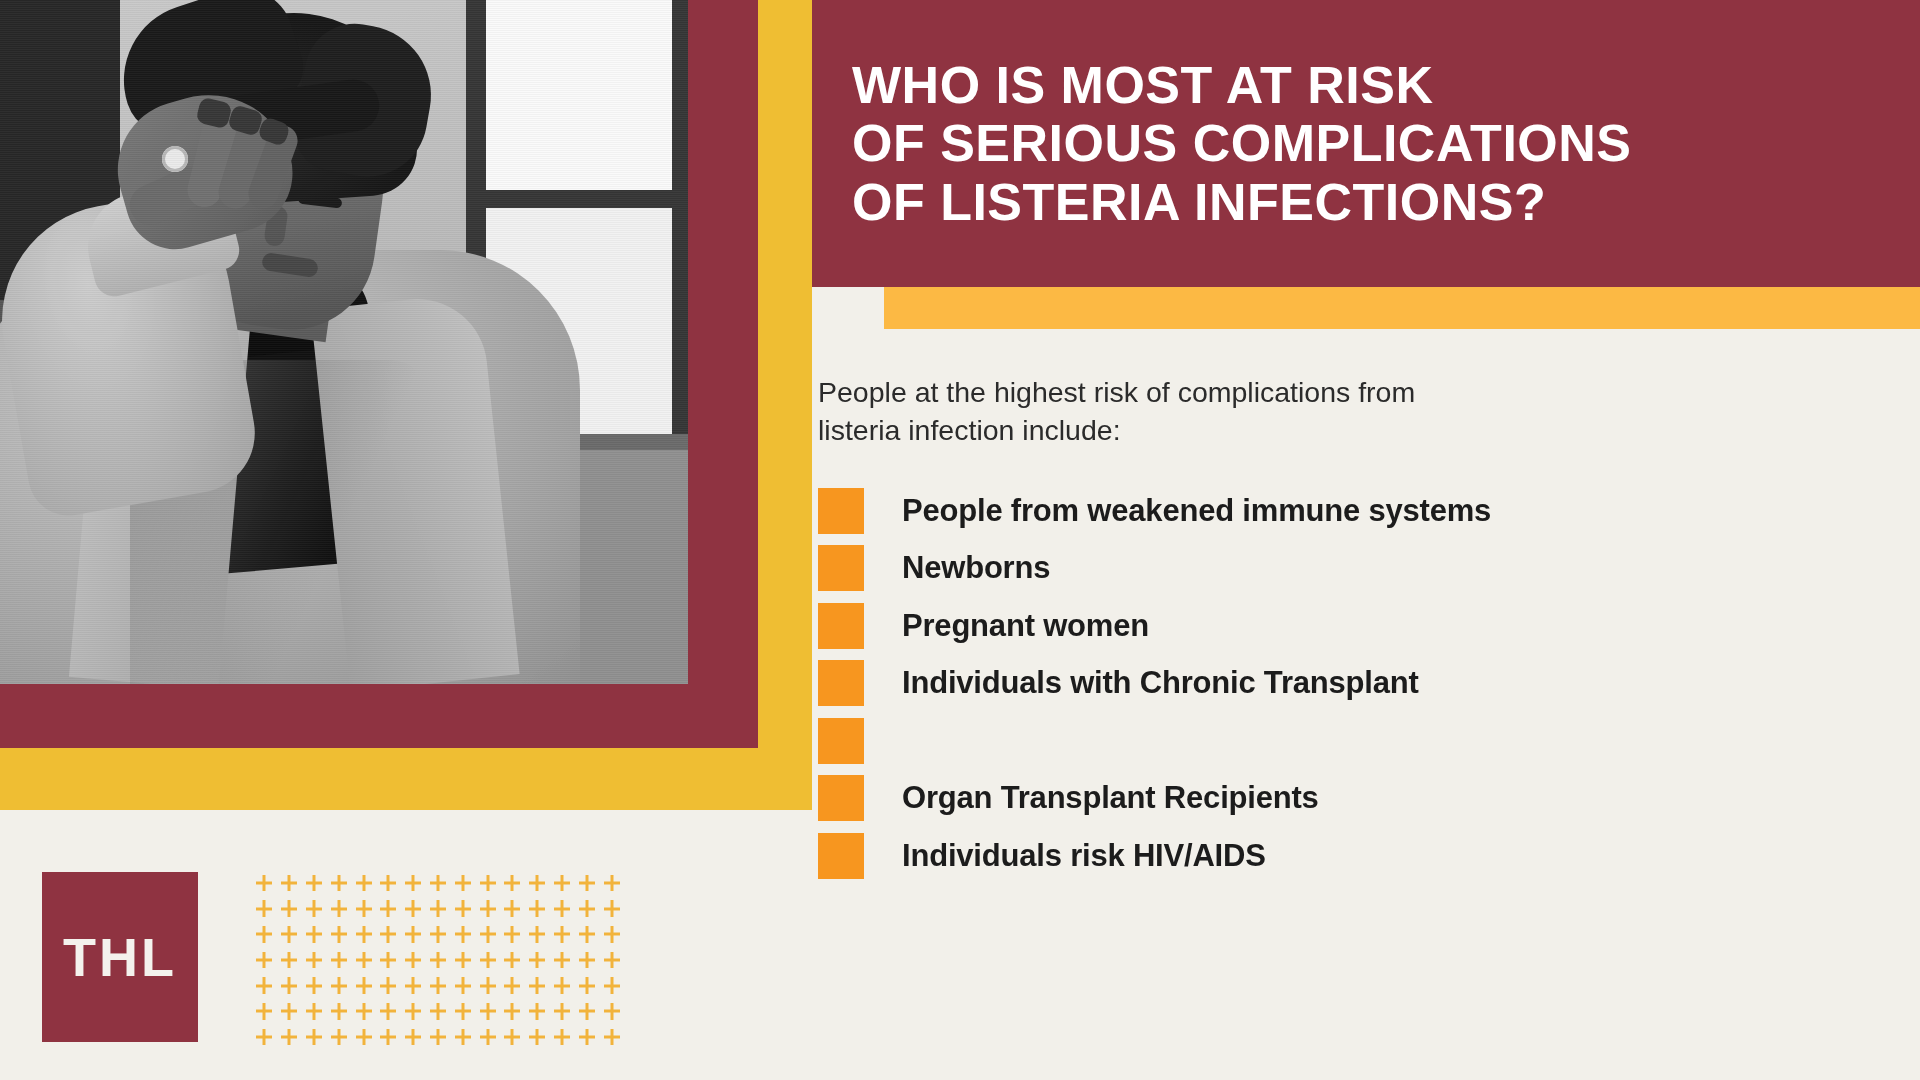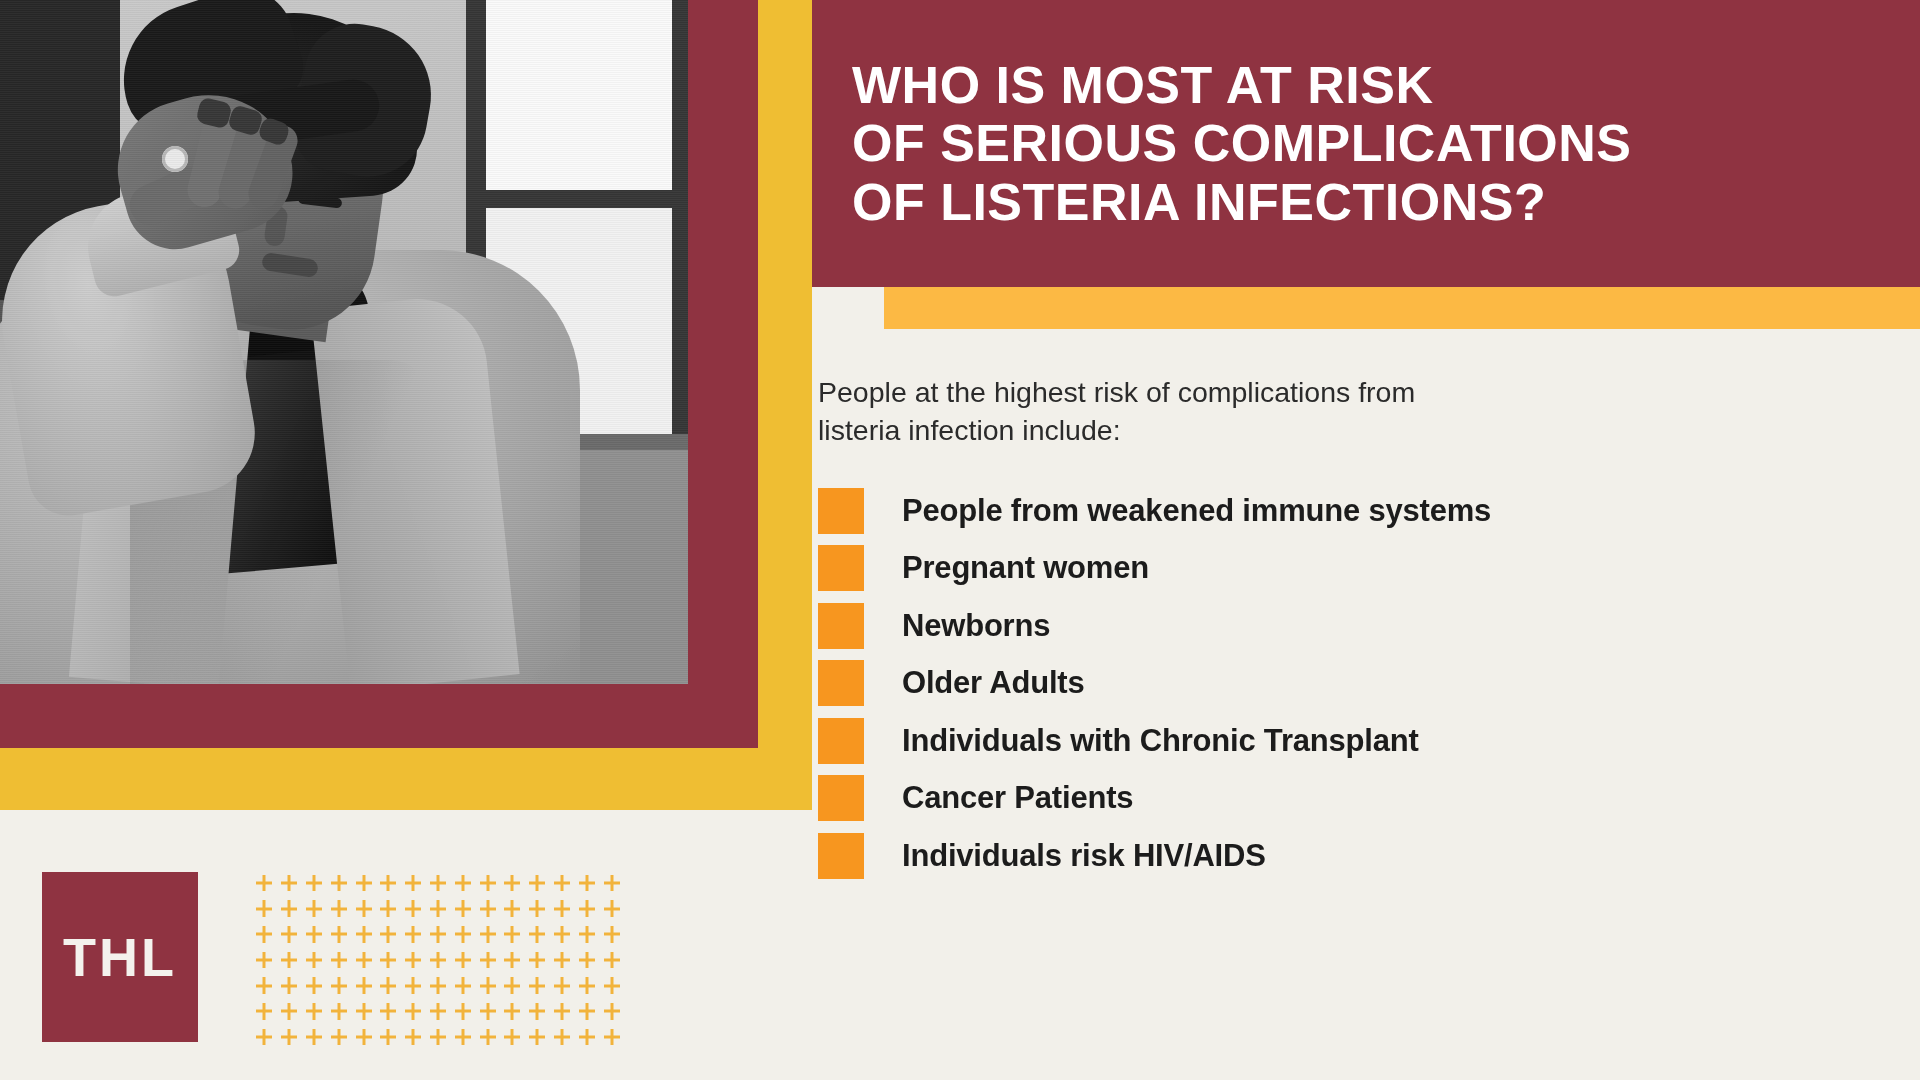--- a/index.html
+++ b/index.html
@@ -373,36 +373,35 @@
   <p id="intro-text">People at the highest risk of complications from
 listeria infection include:</p>
 
   <div id="risk-list">
     <div class="risk-item">
       <span class="risk-swatch"></span>
       <span class="risk-label">People from weakened immune systems</span>
     </div>
     <div class="risk-item">
       <span class="risk-swatch"></span>
+      <span class="risk-label">Newborns</span>
+    </div>
+    <div class="risk-item">
+      <span class="risk-swatch"></span>
       <span class="risk-label">Pregnant women</span>
     </div>
     <div class="risk-item">
       <span class="risk-swatch"></span>
-      <span class="risk-label">Newborns</span>
-    </div>
-    <div class="risk-item">
-      <span class="risk-swatch"></span>
-      <span class="risk-label">Older Adults</span>
-    </div>
-    <div class="risk-item">
-      <span class="risk-swatch"></span>
       <span class="risk-label">Individuals with Chronic Transplant</span>
     </div>
     <div class="risk-item">
       <span class="risk-swatch"></span>
-      <span class="risk-label">Cancer Patients</span>
+    </div>
+    <div class="risk-item">
+      <span class="risk-swatch"></span>
+      <span class="risk-label">Organ Transplant Recipients</span>
     </div>
     <div class="risk-item">
       <span class="risk-swatch"></span>
       <span class="risk-label">Individuals risk HIV/AIDS</span>
     </div>
   </div>
 </div>
 
 </body></html>

